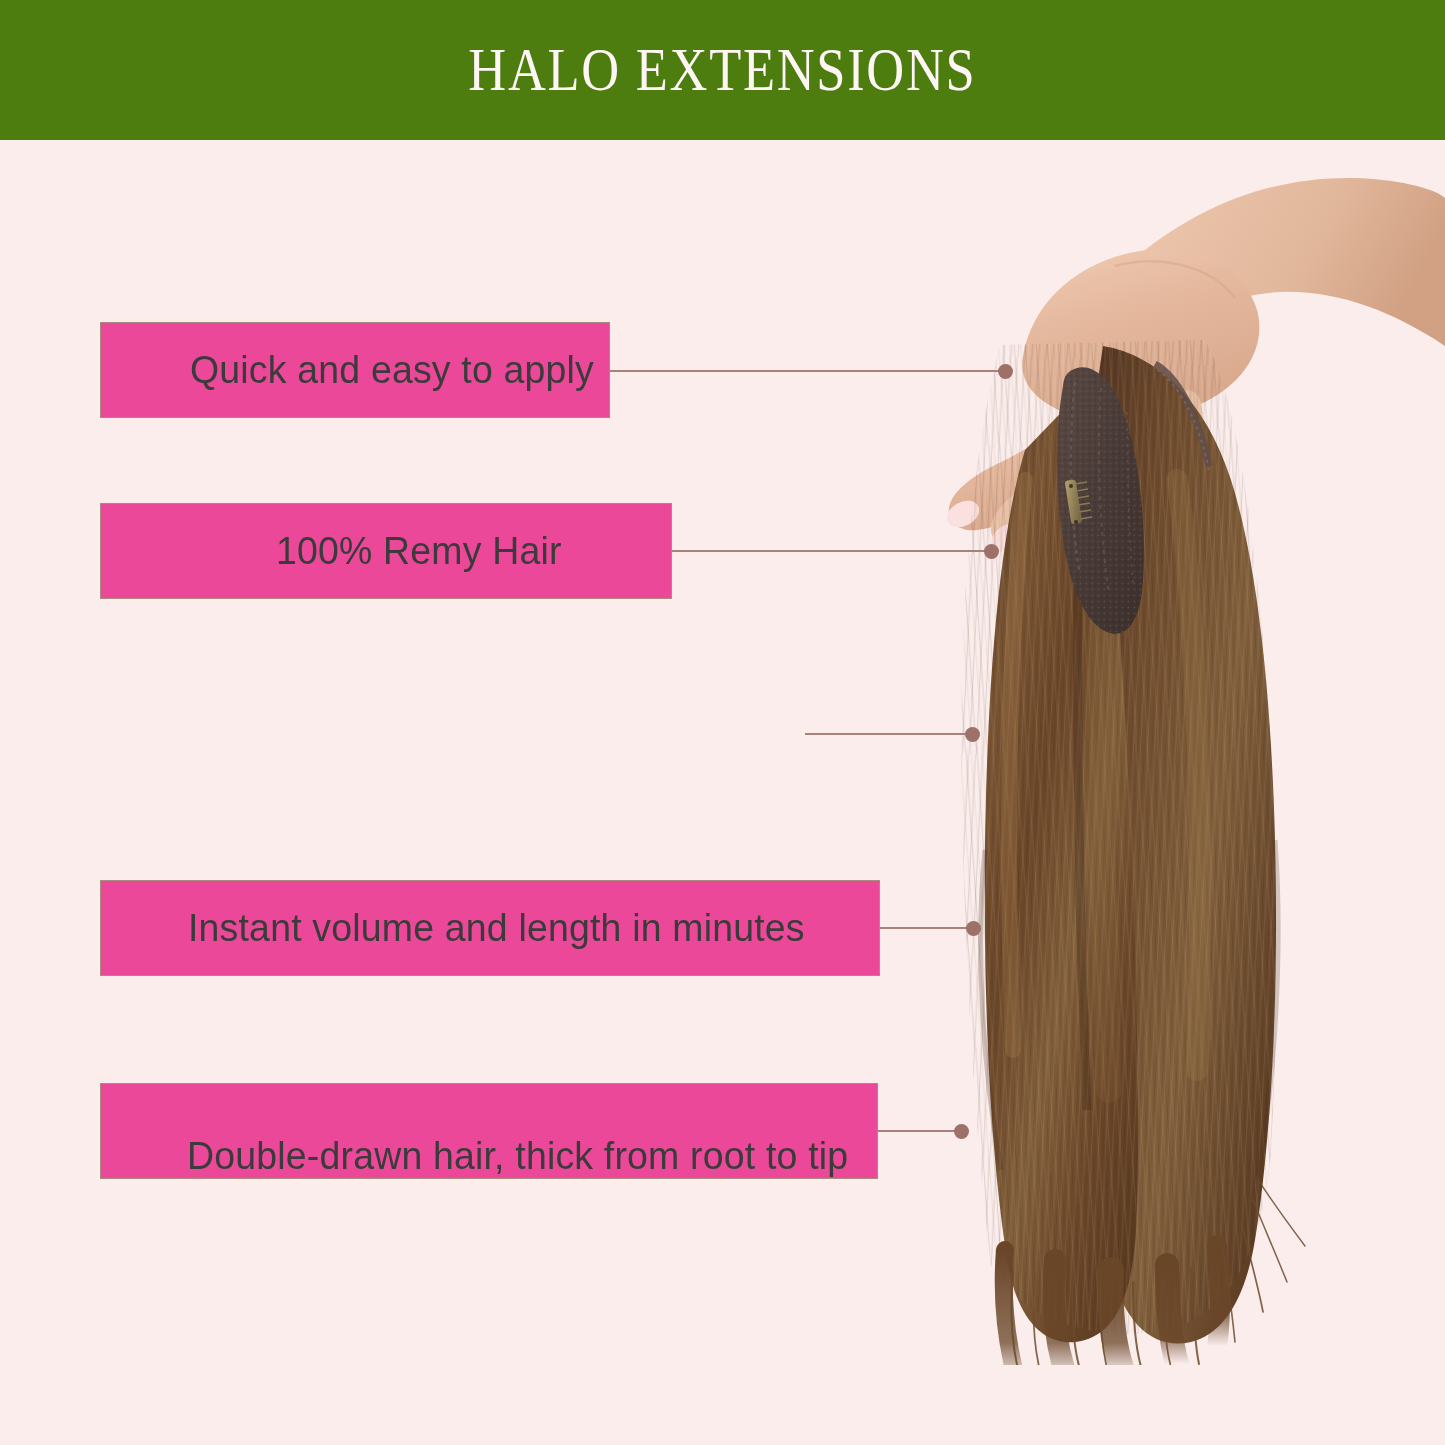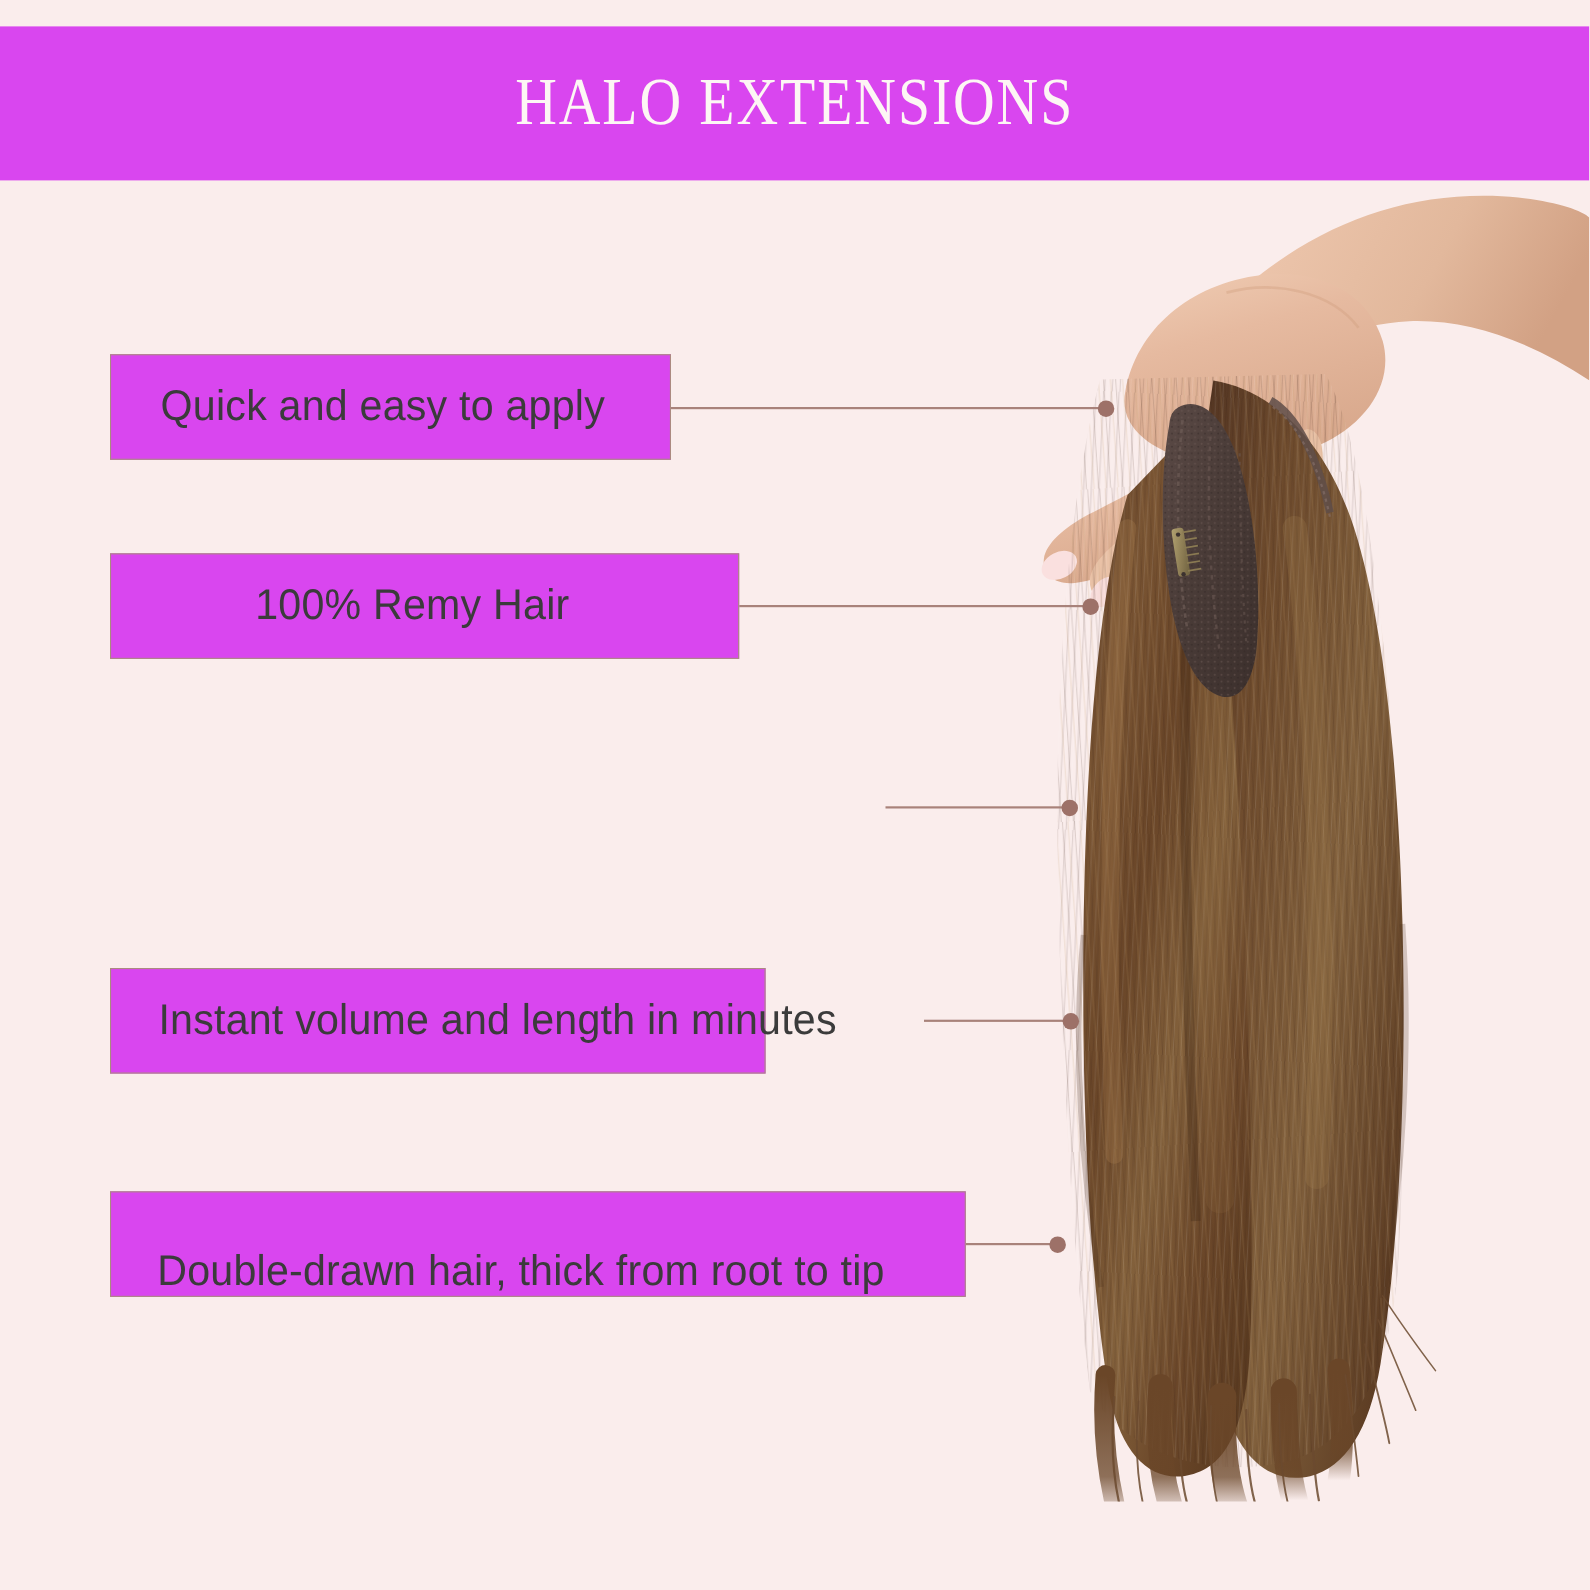--- a/index.html
+++ b/index.html
@@ -5,50 +5,50 @@
   html,body{margin:0;padding:0;}
   body{
     width:1445px;height:1445px;
     background:#faedec;
     font-family:"Liberation Sans", sans-serif;
     overflow:hidden;
   }
   .stage{position:relative;width:1445px;height:1445px;overflow:hidden;background:#faedec;}
 
   
-  .bar{position:absolute;left:0;width:1445px;background:#d946ef;display:flex;align-items:center;justify-content:center;margin-top:24px;}
+  .bar{position:absolute;left:0;width:1445px;background:#4d7c0f;display:flex;align-items:center;justify-content:center;}
   .bar-top{top:0;height:140px;}
   .bar-bottom{top:1357px;height:88px;}
   .title{
     color:#fdf6f4;font-family:"Liberation Serif", serif;
     font-size:61px;letter-spacing:2px;font-weight:400;
     transform:scaleX(.86);transform-origin:center;white-space:nowrap;
   }
   .brand{
     color:#fdf6f4;font-family:"Liberation Sans", sans-serif;
     font-size:21px;letter-spacing:7.5px;font-weight:400;
     transform:scaleX(.9) scaleY(1.12);transform-origin:center;white-space:nowrap;
   }
 
   
   .callout{
-    position:absolute;background:#d946ef;border:1.6px solid #ab8a80;
-    display:flex;align-items:center;box-sizing:border-box;
+    position:absolute;background:#ec4899;border:1.6px solid #ab8a80;
+    display:flex;align-items:center;box-sizing:border-box;padding-left:44px;
   }
   .callout span{
     color:#3b3b3b;font-size:39px;font-weight:300;white-space:nowrap;
     transform:scaleX(.96);transform-origin:left center;letter-spacing:.2px;
   }
   .c1{left:100px;top:322px;width:510px;height:96px;}
   .c1 span{margin-left:45px;}
   .c2{left:100px;top:503px;width:572px;height:96px;}
   .c2 span{margin-left:131px;}
   .c3{left:100px;top:686px;width:705px;height:96px;}
   .c3 span{margin-left:33px;}
-  .c4{left:100px;top:880px;width:596px;height:96px;}
+  .c4{left:100px;top:880px;width:780px;height:96px;}
   .c4 span{margin-left:43px;}
   .c5{left:100px;top:1083px;width:778px;height:96px;align-items:flex-end;}
   .c5 span{margin-left:42px;}
 
   
   .lead{position:absolute;height:2.4px;background:#a8827a;}
   .dot{position:absolute;width:15px;height:15px;border-radius:50%;background:#9d7168;}
 
   .l1{left:610px;top:370px;width:396px;}
   .d1{left:998px;top:364px;}

